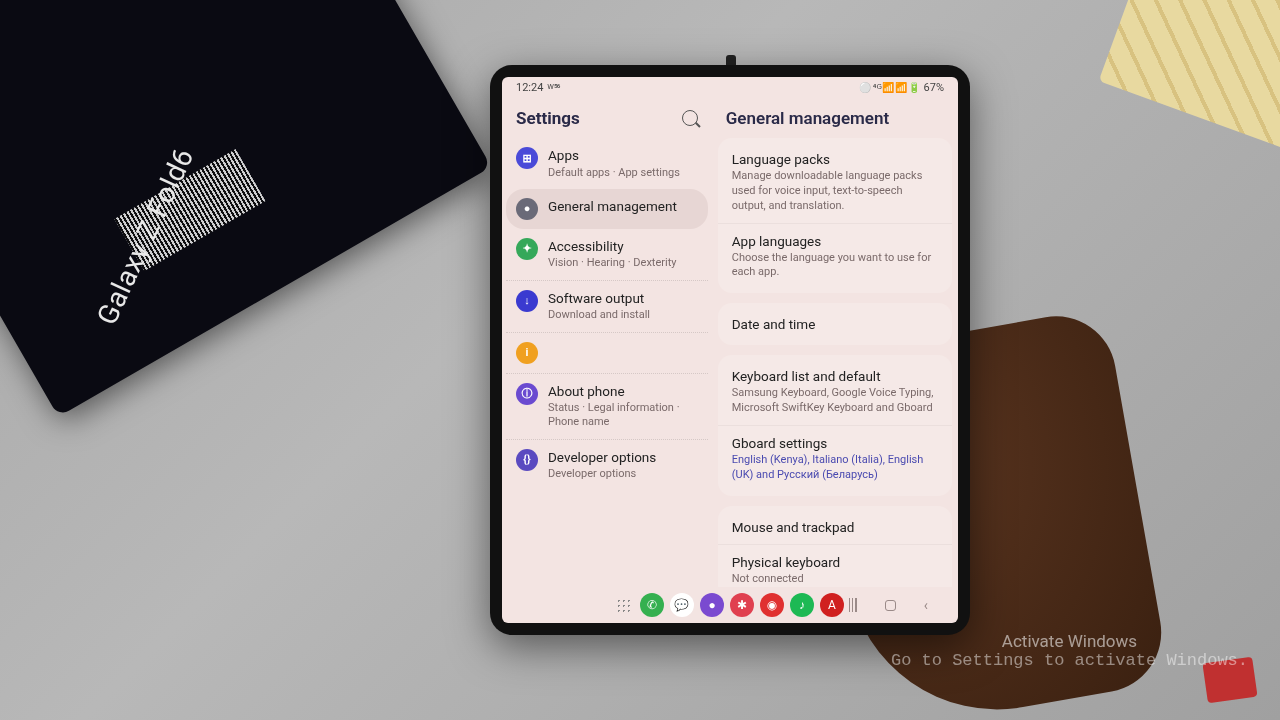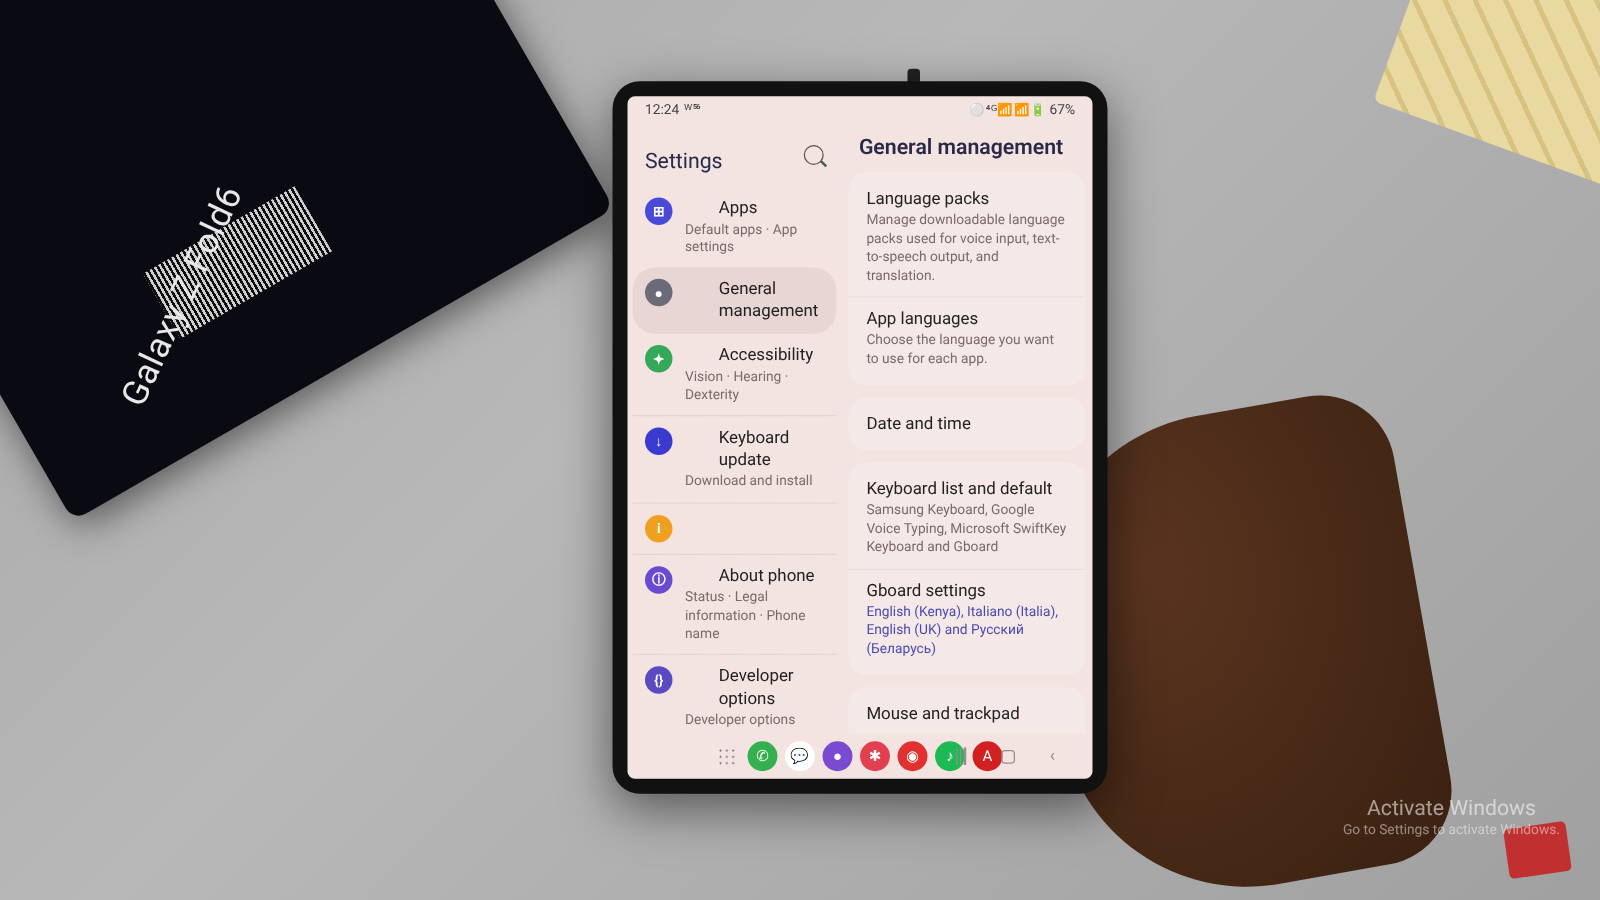--- a/index.html
+++ b/index.html
@@ -61,27 +61,27 @@
     transform: rotate(-8deg);
     border-radius: 4px;
   }
   .watermark {
     position: absolute;
     right: 32px; bottom: 50px;
     color: rgba(255,255,255,0.55);
     font-size: 17px;
     text-align: center;
   }
-  .watermark .sub { font-size: 11px; opacity: 0.85; }
+  .watermark .sub { font-size: 17px; opacity: 0.85; font-family: Liberation Mono, monospace; }
 
   
   .device {
     position: absolute;
     left: 490px; top: 65px;
-    width: 396px; height: 570px;
+    width: 480px; height: 570px;
     background: #111;
     border-radius: 22px;
     padding: 12px;
     box-shadow: 0 12px 40px rgba(0,0,0,0.5);
   }
   .screen {
     width: 100%; height: 100%;
     background: #f3e4e2;
     border-radius: 6px;
     position: relative;
@@ -118,21 +118,21 @@
   
   .left-panel {
     padding: 6px 4px 0 4px;
     border-right: none;
   }
   .panel-header {
     display: flex; justify-content: space-between; align-items: center;
     padding: 6px 10px 10px 10px;
   }
   .panel-title {
-    font-size: 17px; font-weight: 400; color: #2a2a48; margin-top: 11px;
+    font-size: 17px; font-weight: 700; color: #2a2a48;
   }
   .search-ic { width: 16px; height: 16px; border: 1.6px solid #555; border-radius: 50%; position: relative; }
   .search-ic::after { content:''; position:absolute; width:6px; height:1.6px; background:#555; right:-4px; bottom:-1px; transform: rotate(45deg); }
 
   .nav-item {
     display: flex; gap: 10px; padding: 9px 10px;
     align-items: flex-start;
     border-top: 1px dotted rgba(0,0,0,0.12);
     cursor: pointer;
   }
@@ -143,21 +143,21 @@
     border-top: none;
   }
   .nav-item + .selected { border-top: none; }
   .nav-icon {
     width: 22px; height: 22px; border-radius: 50%;
     display: flex; align-items: center; justify-content: center;
     flex-shrink: 0;
     color: #fff; font-size: 11px; font-weight: bold;
   }
   .nav-body { flex: 1; }
-  .nav-label { font-size: 13.5px; color: #222; line-height: 1.3; margin-left: 27px; }
+  .nav-label { font-size: 13.5px; color: #222; line-height: 1.3; }
   .nav-sub { font-size: 11px; color: #7a6a6a; line-height: 1.3; margin-top: 1px; }
 
   
   .right-panel {
     padding: 6px 6px 0 6px;
     display: flex; flex-direction: column;
   }
   .right-title {
     font-size: 17px; font-weight: 600; color: #2a2a48;
     padding: 6px 8px 10px 8px;
@@ -257,21 +257,21 @@
             <div class="nav-item" style="border-top: none;">
               <div class="nav-icon" style="background: rgb(53, 168, 90);">✦</div>
               <div class="nav-body">
                 <div class="nav-label">Accessibility</div>
                 <div class="nav-sub">Vision · Hearing · Dexterity</div>
               </div>
             </div>
             <div class="nav-item">
               <div class="nav-icon" style="background: rgb(58, 58, 208);">↓</div>
               <div class="nav-body">
-                <div class="nav-label">Keyboard update</div>
+                <div class="nav-label">Software output</div>
                 <div class="nav-sub">Download and install</div>
               </div>
             </div>
             <div class="nav-item">
               <div class="nav-icon" style="background: rgb(240, 160, 32);">i</div>
             </div>
             <div class="nav-item">
               <div class="nav-icon" style="background: rgb(106, 74, 208);">ⓘ</div>
               <div class="nav-body">
                 <div class="nav-label">About phone</div>

